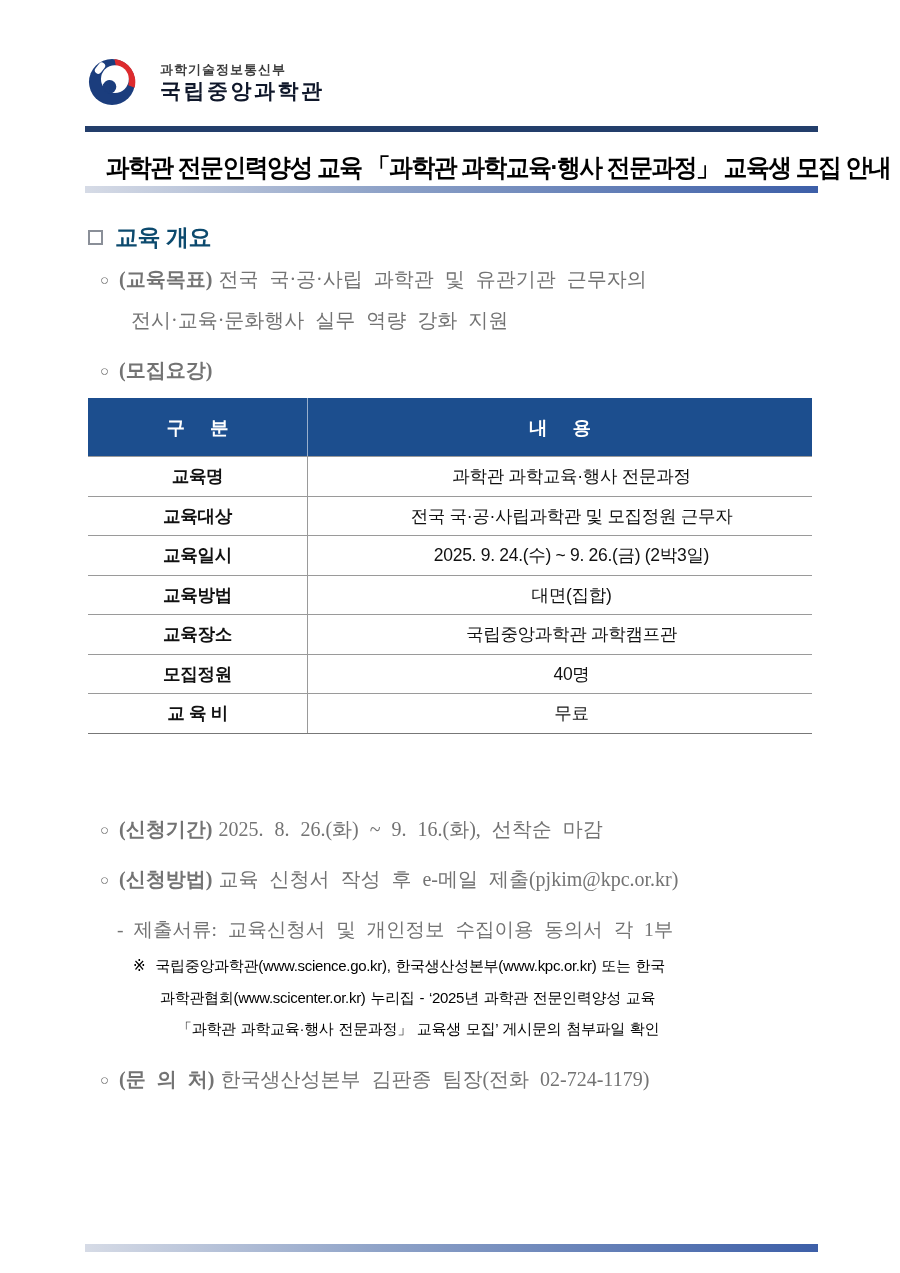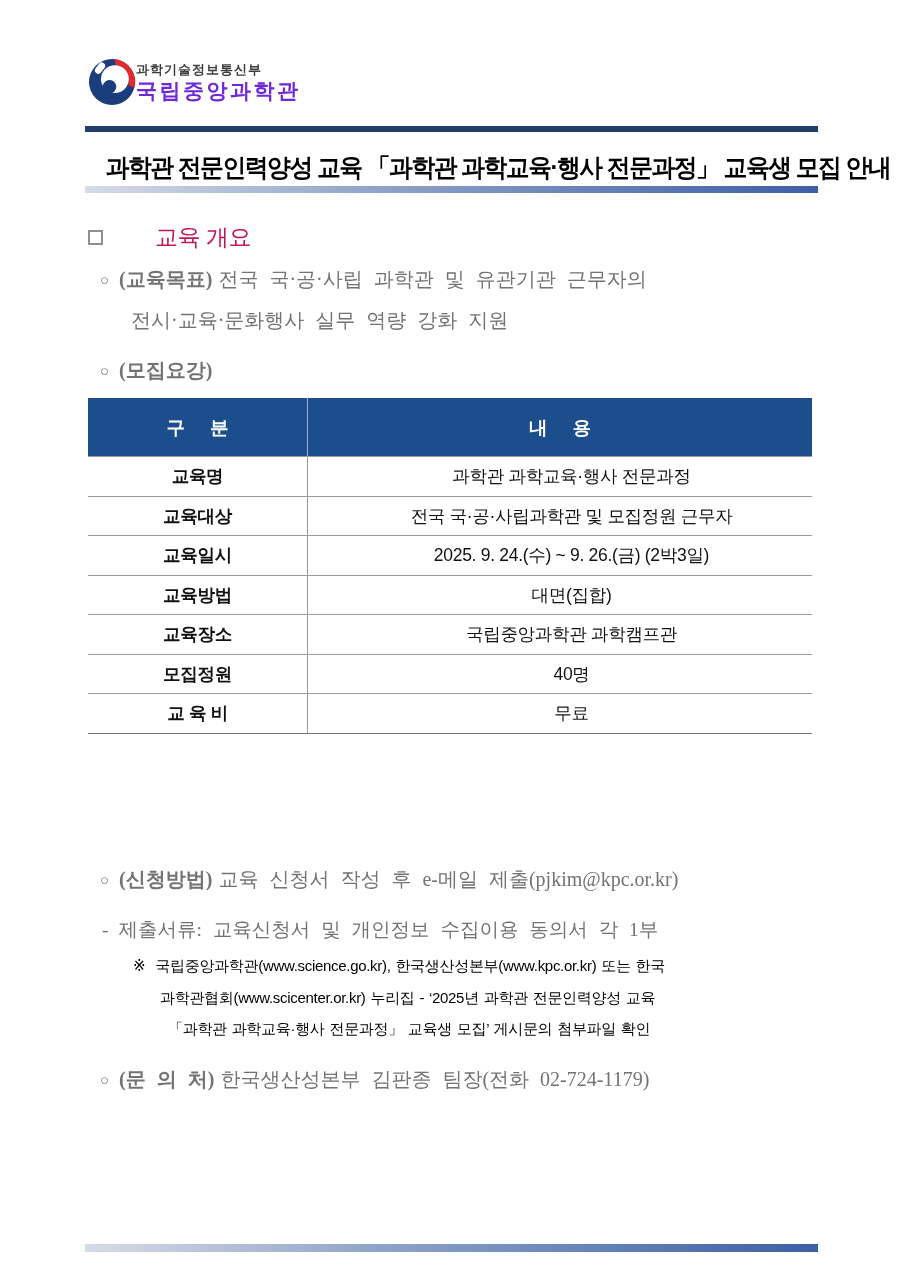--- a/index.html
+++ b/index.html
@@ -11,37 +11,37 @@
     --logo-red:#DD2B2E;
     --line:#9A9A9A;
     --ink:#111;
   }
   *{margin:0;padding:0;box-sizing:border-box;}
   html,body{background:#fff;}
   body{font-family:"Liberation Sans","DejaVu Sans",sans-serif;color:var(--ink);}
   .page{position:relative;width:900px;height:1273px;margin:0 auto;background:#fff;overflow:hidden;}
 
   
-  .logo{position:absolute;top:58px;left:88px;display:flex;align-items:center;gap:0;}
+  .logo{position:absolute;top:58px;left:88px;display:flex;align-items:center;gap:24px;}
   .logo svg{width:48px;height:48px;display:block;}
   .logo-text{display:flex;flex-direction:column;justify-content:center;}
   .logo-ministry{font-size:13px;font-weight:700;color:#3c3c3c;letter-spacing:1px;line-height:17px;}
-  .logo-org{font-size:21px;font-weight:800;color:#6d28d9;letter-spacing:2.5px;line-height:26px;}
+  .logo-org{font-size:21px;font-weight:800;color:#0f172a;letter-spacing:2.5px;line-height:26px;}
 
   
   .banner{position:absolute;top:126px;left:85px;width:733px;}
   .banner-topbar{height:6px;background:var(--navy);}
   .banner-title-wrap{padding:3px 0 2px 0;text-align:right;white-space:nowrap;margin-top:16px;}
   .banner-title{display:inline-block;font-size:25px;font-weight:900;letter-spacing:-1.5px;transform:scaleX(.95);transform-origin:center;color:#000;}
   .banner-botbar{height:7px;background:linear-gradient(90deg,var(--grad-light) 0%,#8FA3C8 40%,var(--grad-blue) 100%);}
 
   
   .sec-head{position:absolute;display:flex;align-items:center;gap:12px;}
   .sec-square{width:15px;height:15px;border:2px solid #8a8f98;background:#fff;flex:0 0 auto;}
-  .sec-title{font-size:23px;font-weight:400;letter-spacing:-0.5px;color:#be185d;margin-left:40px;}
+  .sec-title{font-size:23px;font-weight:700;letter-spacing:-0.5px;color:#0c4a6e;}
 
   
   .serif-line{position:absolute;font-family:"Liberation Serif","DejaVu Serif",serif;font-size:20px;color:#737373;word-spacing:6px;white-space:nowrap;}
   .serif-line .o-bullet{font-size:15px;margin-right:10px;vertical-align:1px;}
   .serif-line b{font-weight:700;}
   .serif-line .gap{margin-right:6px;}
   .dash{margin-right:10px;}
 
   
   .note-line{position:absolute;font-size:15px;color:#000;letter-spacing:-0.3px;word-spacing:1px;white-space:nowrap;}
@@ -136,36 +136,39 @@
       <div class="cell c1">모집정원</div>
       <div class="cell c2">40명</div>
     </div>
     <div class="tbl-row">
       <div class="cell c1">교 육 비</div>
       <div class="cell c2">무료</div>
     </div>
   </div>
 
 
+  <div class="serif-line" style="top:816px;left:100px;">
+    <span class="o-bullet">○</span><b class="gap">(신청기간)</b><span>2025. 8. 26.(화) ~ 9. 16.(화), 선착순 마감</span>
+  </div>
 
   <div class="serif-line" style="top:866px;left:100px;">
     <span class="o-bullet">○</span><b class="gap">(신청방법)</b><span>교육 신청서 작성 후 e-메일 제출(pjkim@kpc.or.kr)</span>
   </div>
 
-  <div class="serif-line" style="top:916px;left:102px;font-size:19.5px;">
+  <div class="serif-line" style="top:916px;left:117px;font-size:19.5px;">
     <span class="dash">-</span><span>제출서류: 교육신청서 및 개인정보 수집이용 동의서 각 1부</span>
   </div>
 
   <div class="note-line" style="top:957px;left:133px;">
     <span class="note-mark">※</span><span>국립중앙과학관(www.science.go.kr), 한국생산성본부(www.kpc.or.kr) 또는 한국</span>
   </div>
   <div class="note-line" style="top:989px;left:160px;">
     <span>과학관협회(www.scicenter.or.kr) 누리집 - ‘2025년 과학관 전문인력양성 교육</span>
   </div>
-  <div class="note-line" style="top:1020px;left:168px;">
+  <div class="note-line" style="top:1020px;left:177px;">
     <span>「과학관 과학교육·행사 전문과정」 교육생 모집’ 게시문의 첨부파일 확인</span>
   </div>
 
   <div class="serif-line" style="top:1066px;left:100px;">
     <span class="o-bullet">○</span><b class="gap">(문 의 처)</b><span>한국생산성본부 김판종 팀장(전화 02-724-1179)</span>
   </div>
 
   <div class="footer-rule"></div>
 
 </div>

